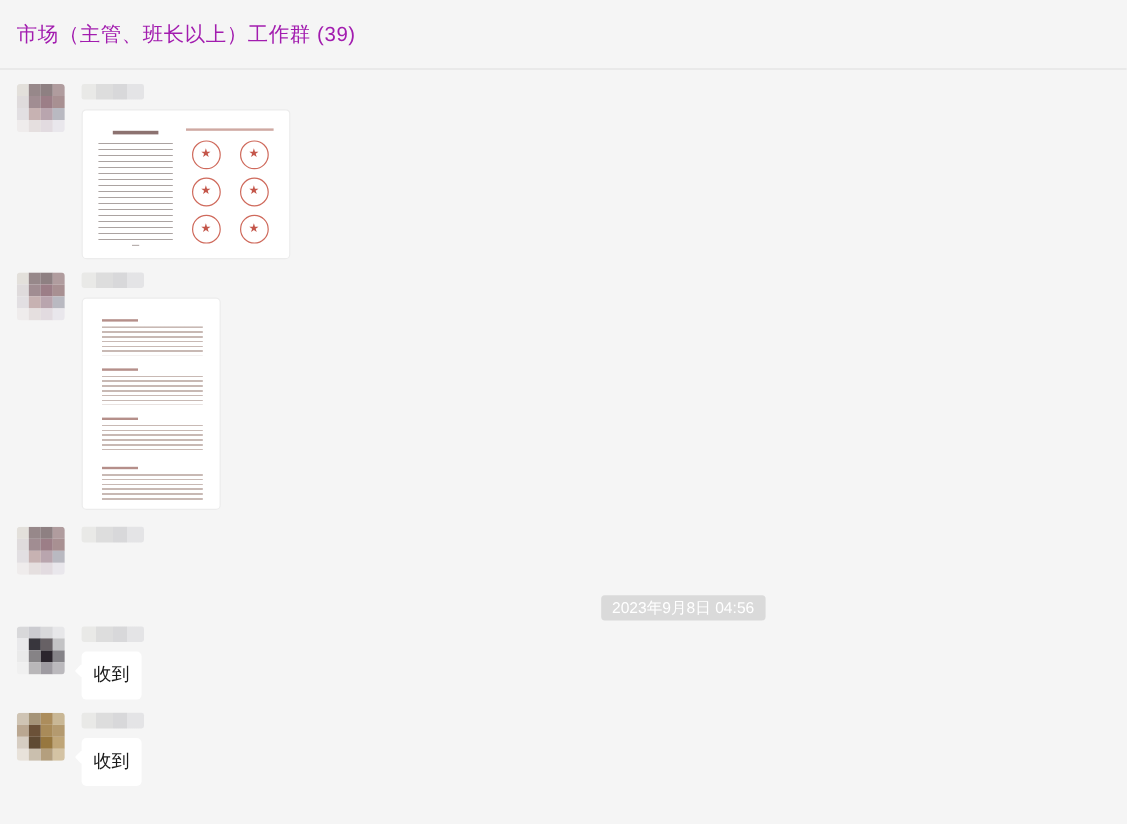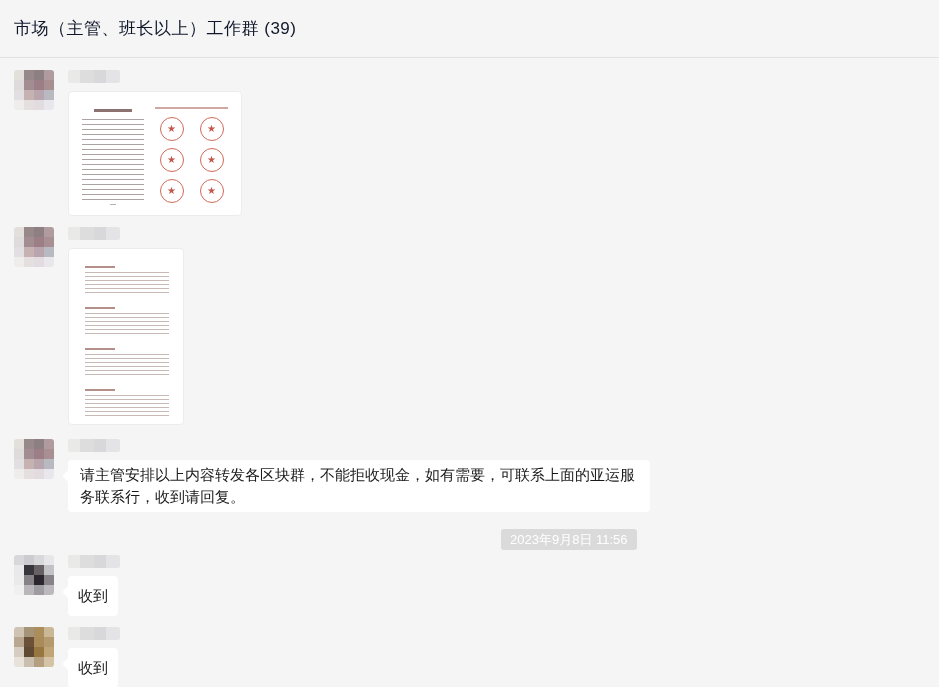--- a/index.html
+++ b/index.html
@@ -9,21 +9,21 @@
     background:#f5f5f5; color:#1a1a1a; overflow:hidden;
   }
   .app { width:939px; height:687px; display:flex; flex-direction:column; }
 
   
   .chat-header {
     height:58px; flex:0 0 58px; background:#f5f5f5;
     border-bottom:1px solid #e2e2e2; display:flex; align-items:center;
     padding-left:14px;
   }
-  .chat-title { font-size:17px; color:#0f172a; letter-spacing:0.5px; }
+  .chat-title { font-size:17px; color:#a21caf; letter-spacing:0.5px; }
 
   
   .msg-list { flex:1; overflow:hidden; padding:12px 14px 0 14px; }
 
   .msg-row { display:flex; align-items:flex-start; gap:14px; }
   .mt11{ margin-top:11px; } .mt14{ margin-top:14px; } .mt5{ margin-top:5px; }
 
   .avatar {
     width:40px; height:40px; flex:0 0 40px; border-radius:3px; overflow:hidden;
     display:grid; grid-template-columns:repeat(4,1fr); grid-template-rows:repeat(4,1fr);
@@ -193,27 +193,24 @@
           <div style="background: rgb(199, 178, 178);"></div>
           <div style="background: rgb(185, 165, 174);"></div>
           <div style="background: rgb(185, 185, 193);"></div>
           <div style="background: rgb(239, 236, 236);"></div>
           <div style="background: rgb(229, 223, 223);"></div>
           <div style="background: rgb(226, 219, 224);"></div>
           <div style="background: rgb(233, 231, 236);"></div>
         </div>
       <div class="msg-content">
         <div class="name-blur"></div>
-        <div class="bubble bubble-wide">
-          <span>请主管安排以上内容转发各区块群，不能拒收现金，如有需要，可联系上面的亚运服务联系行，收到请回复。</span>
-        </div>
-      </div>
-    </div>
-
-    <div class="timestamp">2023年9月8日 11:56</div>
+      </div>
+    </div>
+
+    <div class="timestamp">2023年9月8日 04:56</div>
 
     <div class="msg-row mt5">
       <div class="avatar">
           <div style="background: rgb(216, 216, 218);"></div>
           <div style="background: rgb(203, 203, 208);"></div>
           <div style="background: rgb(217, 217, 219);"></div>
           <div style="background: rgb(231, 231, 233);"></div>
           <div style="background: rgb(233, 233, 235);"></div>
           <div style="background: rgb(56, 54, 61);"></div>
           <div style="background: rgb(103, 97, 101);"></div>

